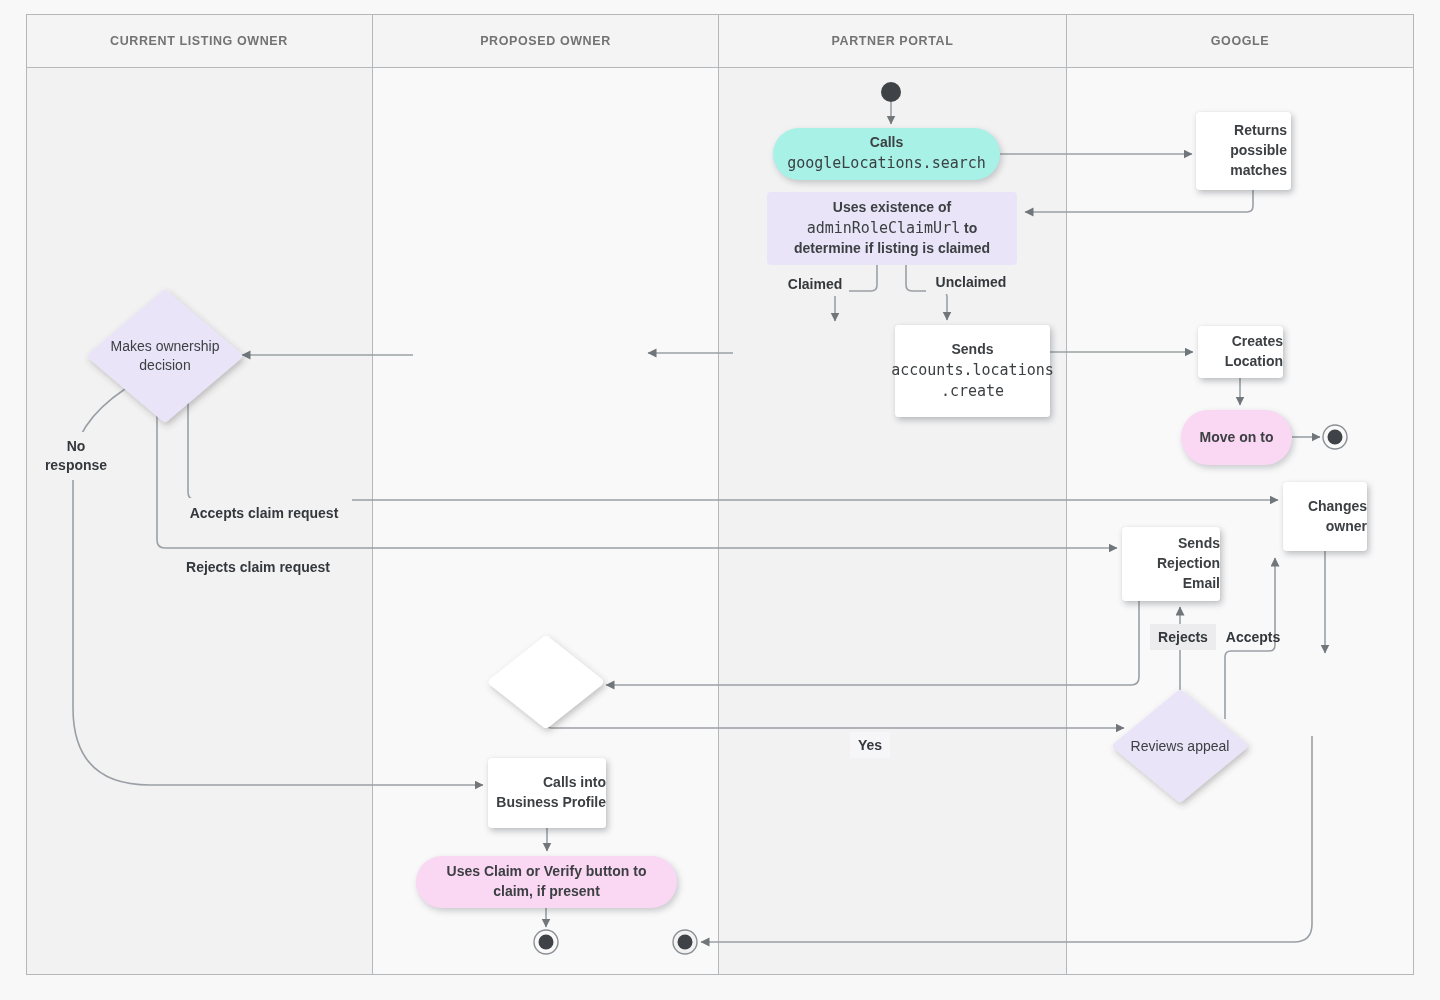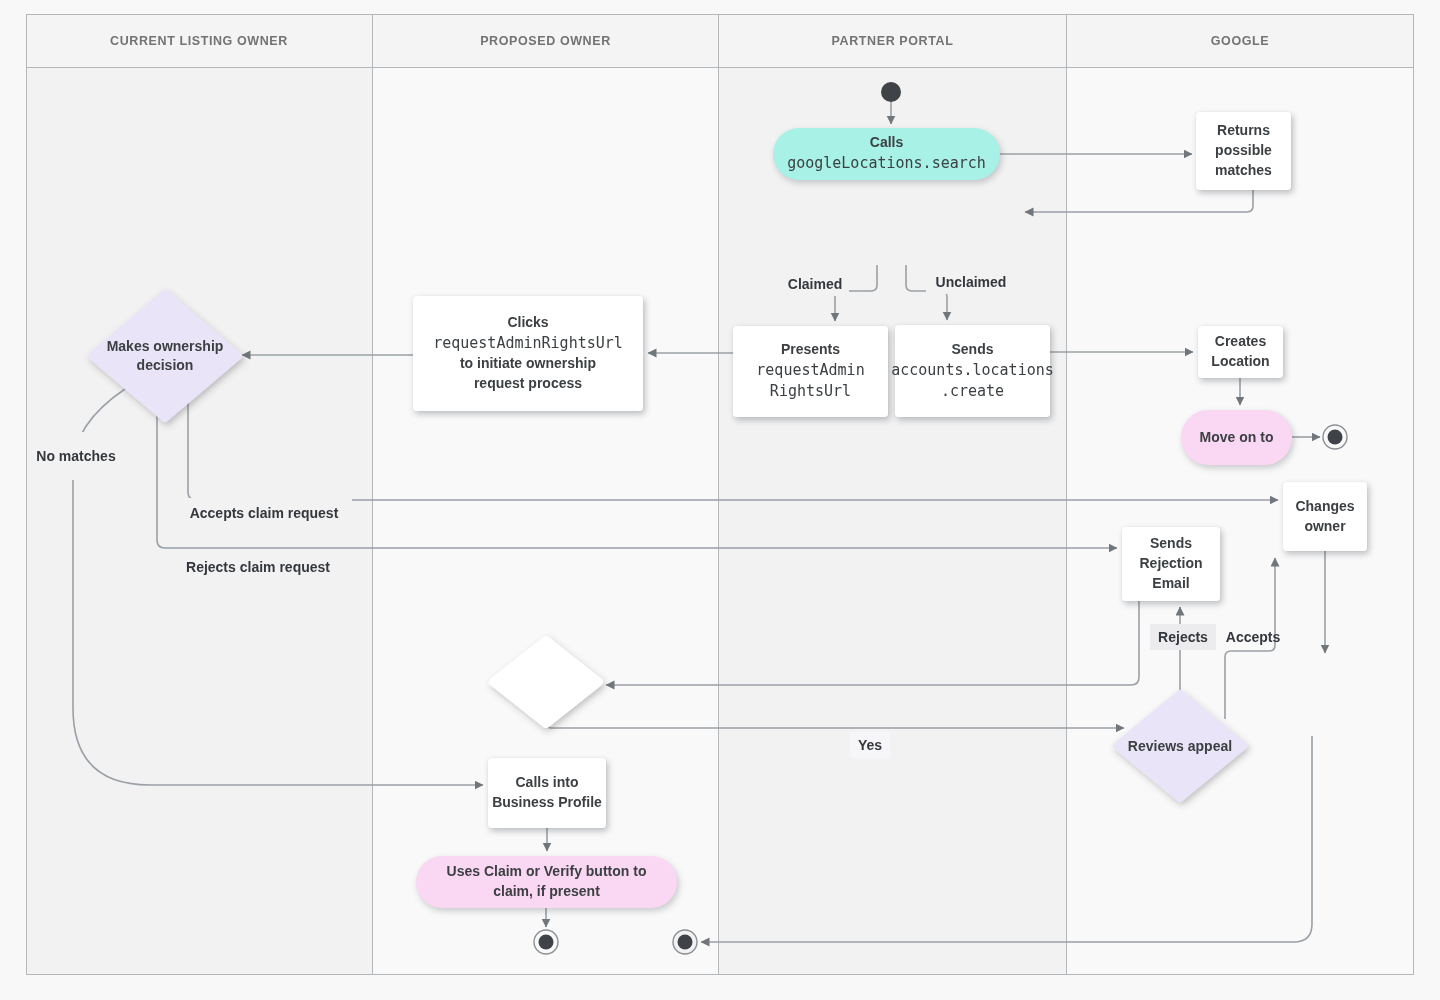--- a/index.html
+++ b/index.html
@@ -21,29 +21,29 @@
   .header-row{position:absolute;left:26px;top:14px;width:1388px;height:54px;border-bottom:1px solid var(--border);display:flex;}
   .header-cell{flex:0 0 auto;display:flex;align-items:center;justify-content:center;
     font-size:12.5px;font-weight:700;letter-spacing:.6px;color:#737373;background:#f4f4f5;border-right:1px solid var(--border);}
   .hc-1{width:347px}.hc-2{width:346px}.hc-3{width:348px}.hc-4{width:346px;border-right:none}
 
   svg.flow{position:absolute;left:0;top:0;width:1440px;height:1000px;}
   svg.flow path.edge{fill:none;stroke:var(--line);stroke-width:1.6px;}
 
   .node{position:absolute;color:var(--text);display:flex;flex-direction:column;align-items:center;justify-content:center;
     text-align:center;font-size:14px;line-height:1.42;}
-  .box{background:var(--node_white);border-radius:3px;box-shadow:2px 3px 6px rgba(60,64,67,.32),0 0 1px rgba(60,64,67,.18);}
+  .box{background:var(--node_white);border-radius:3px;box-shadow:2px 3px 6px rgba(60,64,67,.32),0 0 1px rgba(60,64,67,.18);text-align:right;}
   .pill{border-radius:28px;box-shadow:2px 3px 6px rgba(60,64,67,.25);}
   .teal{background:var(--teal);}
   .pinkbg{background:var(--pink);}
   .flat{background:var(--lavender);border-radius:4px;box-shadow:none;}
   .t-bold{font-weight:700;}
   .t-code{font-family:"DejaVu Sans Mono",monospace;font-size:15px;font-weight:400;}
   .diamond-text{position:absolute;display:flex;align-items:center;justify-content:center;text-align:center;
-    font-weight:700;font-size:14px;line-height:1.35;color:var(--text);}
+    font-weight:400;font-size:14px;line-height:1.35;color:var(--text);}
 
   .chip{position:absolute;display:flex;align-items:center;justify-content:center;text-align:center;
     font-weight:700;font-size:14px;line-height:1.35;color:#34383c;}
   .chip-dark{background:var(--lane_dark);}
   .chip-light{background:#f6f6f8;}
   .chip-grey{background:#ececee;}
 </style>
 </head>
 <body>
 
@@ -114,55 +114,51 @@
       </g>
       <g>
         <circle cx="685" cy="942" r="12" fill="#f2f2f3" stroke="#8b9095" stroke-width="1.4"></circle>
         <circle cx="685" cy="942" r="7.5" fill="#3f4347"></circle>
       </g>
     </g>
   </svg>
 
   <div class="chip chip-dark" style="left:781px;top:272px;width:68px;height:24px">Claimed</div>
   <div class="chip chip-dark" style="left:926px;top:270px;width:90px;height:24px">Unclaimed</div>
-  <div class="chip chip-dark" style="left:36px;top:432px;width:80px;height:48px">No matches</div>
+  <div class="chip chip-dark" style="left:36px;top:432px;width:80px;height:48px">No response</div>
   <div class="chip chip-dark" style="left:176px;top:498px;width:176px;height:30px">Accepts claim request</div>
   <div class="chip chip-dark" style="left:172px;top:554px;width:172px;height:26px">Rejects claim request</div>
   <div class="chip chip-light" style="left:850px;top:732px;width:40px;height:26px">Yes</div>
   <div class="chip chip-grey" style="left:1150px;top:624px;width:66px;height:26px">Rejects</div>
   <div class="chip" style="left:1218px;top:624px;width:70px;height:26px">Accepts</div>
 
   <div class="node pill teal" style="left:773px;top:128px;width:227px;height:52px">
     <div class="t-bold">Calls</div>
     <div class="t-code">googleLocations.search</div>
   </div>
 
   <div class="node box" style="left:1196px;top:112px;width:95px;height:78px;padding:4px">
     <div class="t-bold">Returns possible matches</div>
   </div>
 
+  <div class="node flat" style="left:767px;top:192px;width:250px;height:73px">
+    <div class="t-bold">Uses existence of</div>
+    <div>
+      <span class="t-code">adminRoleClaimUrl</span><span class="t-bold"> to</span>
+    </div>
+    <div class="t-bold">determine if listing is claimed</div>
+  </div>
 
-  <div class="node box" style="left:733px;top:326px;width:155px;height:91px">
-    <div class="t-bold">Presents</div>
-    <div class="t-code">requestAdmin</div>
-    <div class="t-code">RightsUrl</div>
-  </div>
 
   <div class="node box" style="left:895px;top:325px;width:155px;height:92px">
     <div class="t-bold">Sends</div>
     <div class="t-code">accounts.locations</div>
     <div class="t-code">.create</div>
   </div>
 
-  <div class="node box" style="left:413px;top:296px;width:230px;height:115px">
-    <div class="t-bold">Clicks</div>
-    <div class="t-code">requestAdminRightsUrl</div>
-    <div class="t-bold">to initiate ownership</div>
-    <div class="t-bold">request process</div>
-  </div>
 
   <div class="diamond-text" style="left:100px;top:300px;width:130px;height:112px">Makes ownership decision</div>
 
   <div class="node box" style="left:1198px;top:326px;width:85px;height:52px">
     <div class="t-bold">Creates Location</div>
   </div>
 
   <div class="node pill pinkbg" style="left:1181px;top:410px;width:111px;height:55px">
     <div class="t-bold">Move on to</div>
   </div>

